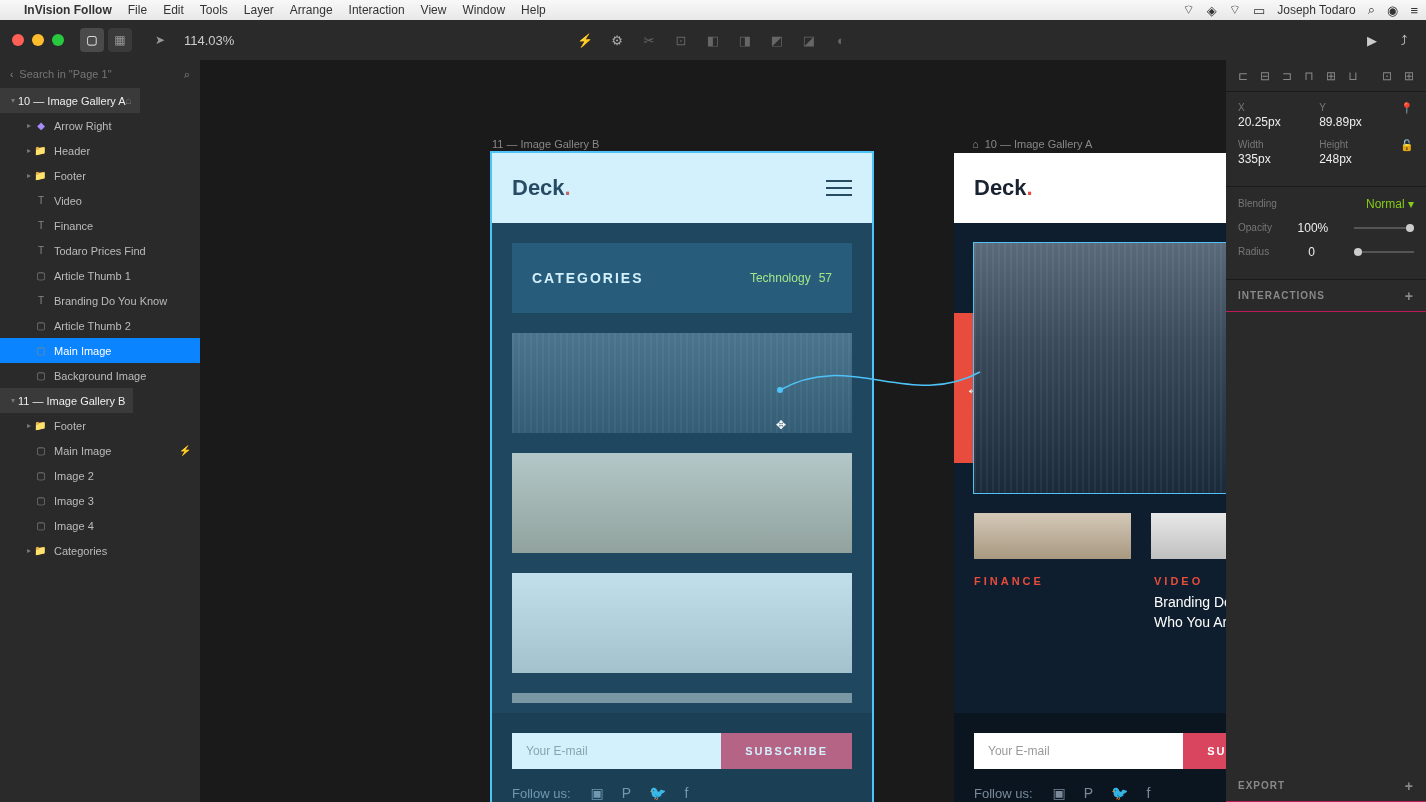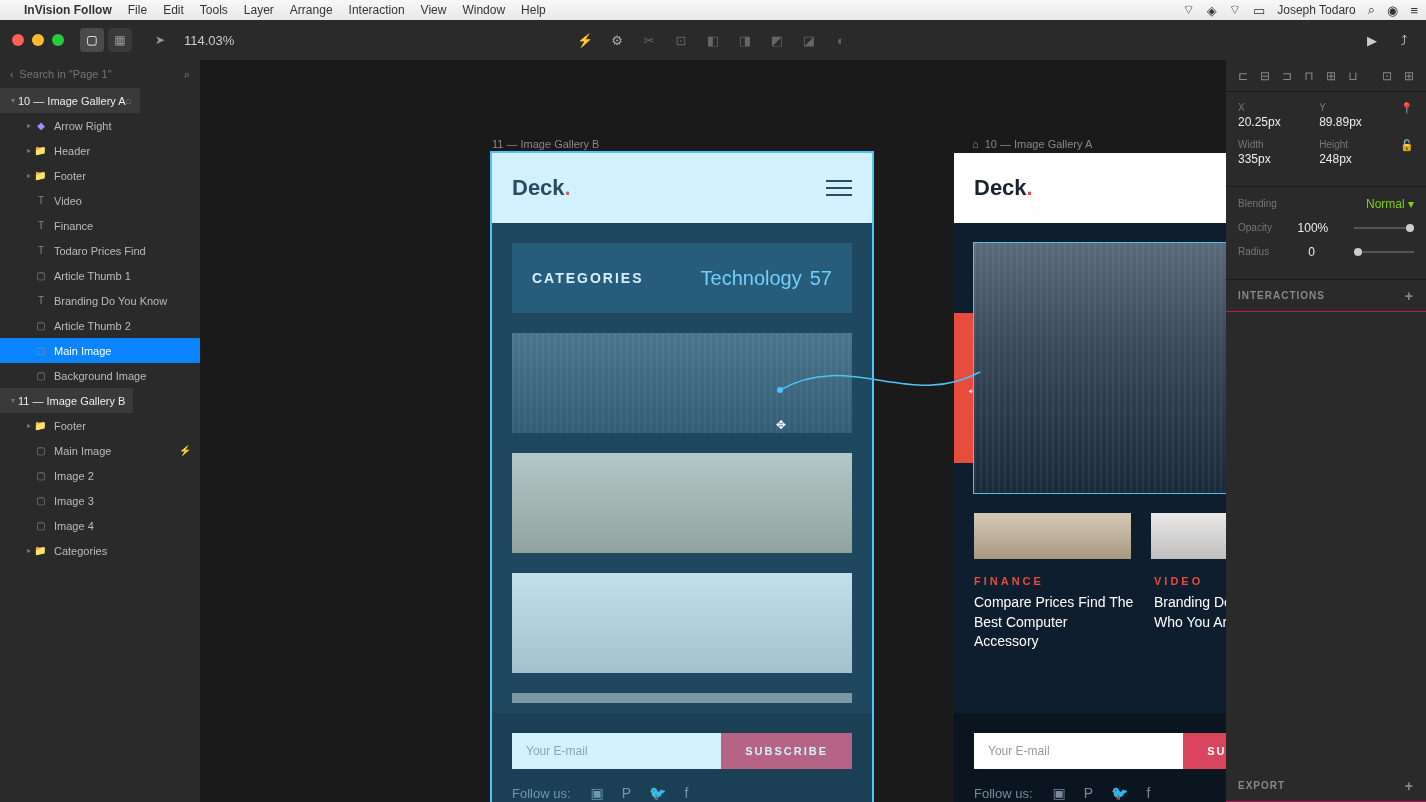--- a/index.html
+++ b/index.html
@@ -59,21 +59,21 @@
 .ab-b { left: 292px; top: 93px; width: 380px; height: 680px; outline: 2px solid #4fc3f7; }
 .ab-b .overlay-tint { position: absolute; inset: 0; background: rgba(79,195,247,0.25); pointer-events: none; z-index: 5; }
 .ab-header { height: 70px; background: #fff; display: flex; align-items: center; justify-content: space-between; padding: 0 20px; }
 .logo { font-size: 22px; font-weight: 700; color: #1a2332; }
 .logo .dot { color: #e74c3c; }
 .hamburger { display: flex; flex-direction: column; gap: 5px; }
 .hamburger div { width: 26px; height: 2px; background: #1a2332; }
 .ab-b-body { padding: 20px; background: #0f1e2e; height: 490px; }
 .cat-bar { background: #1a3a52; height: 70px; display: flex; align-items: center; justify-content: space-between; padding: 0 20px; margin-bottom: 20px; }
 .cat-label { color: #fff; font-size: 14px; font-weight: 700; letter-spacing: 2px; }
-.cat-val { color: #7dd3fc; font-size: 20px; }
+.cat-val { color: #bef264; font-size: 12px; }
 .cat-val .num { margin-left: 8px; }
 .thumb-list { display: flex; flex-direction: column; gap: 20px; }
 .thumb { height: 100px; background: #555; position: relative; }
 .thumb.city { background: linear-gradient(#4a5a6a,#2a3a4a); }
 .thumb.food { background: linear-gradient(#d4c9b8,#a89880); }
 .thumb.office { background: linear-gradient(#e8e8e8,#c0c0c0); }
 .ab-footer { background: #0a1520; padding: 20px; }
 .sub-row { display: flex; margin-bottom: 16px; }
 .sub-input { flex: 1; background: #fff; height: 36px; padding: 0 14px; font-size: 12px; color: #999; display: flex; align-items: center; }
 .sub-btn { background: #d9455f; color: #fff; height: 36px; padding: 0 24px; font-size: 11px; font-weight: 700; letter-spacing: 2px; display: flex; align-items: center; }
@@ -368,21 +368,20 @@
             </div>
 
         </div>
         <div class="thumbs-row">
           <div class="thumb-sm food"></div>
           <div class="thumb-sm office"></div>
         </div>
         <div class="articles">
           <div class="article">
             <div class="tag">FINANCE</div>
-            <div class="title">Compare Prices Find The Best Computer Accessory</div>
           </div>
           <div class="article">
             <div class="tag">VIDEO</div>
             <div class="title">Branding Do You Know Who You Are</div>
           </div>
         </div>
       </div>
       <div class="ab-footer">
         <div class="sub-row">
           <div class="sub-input">Your E-mail</div>

